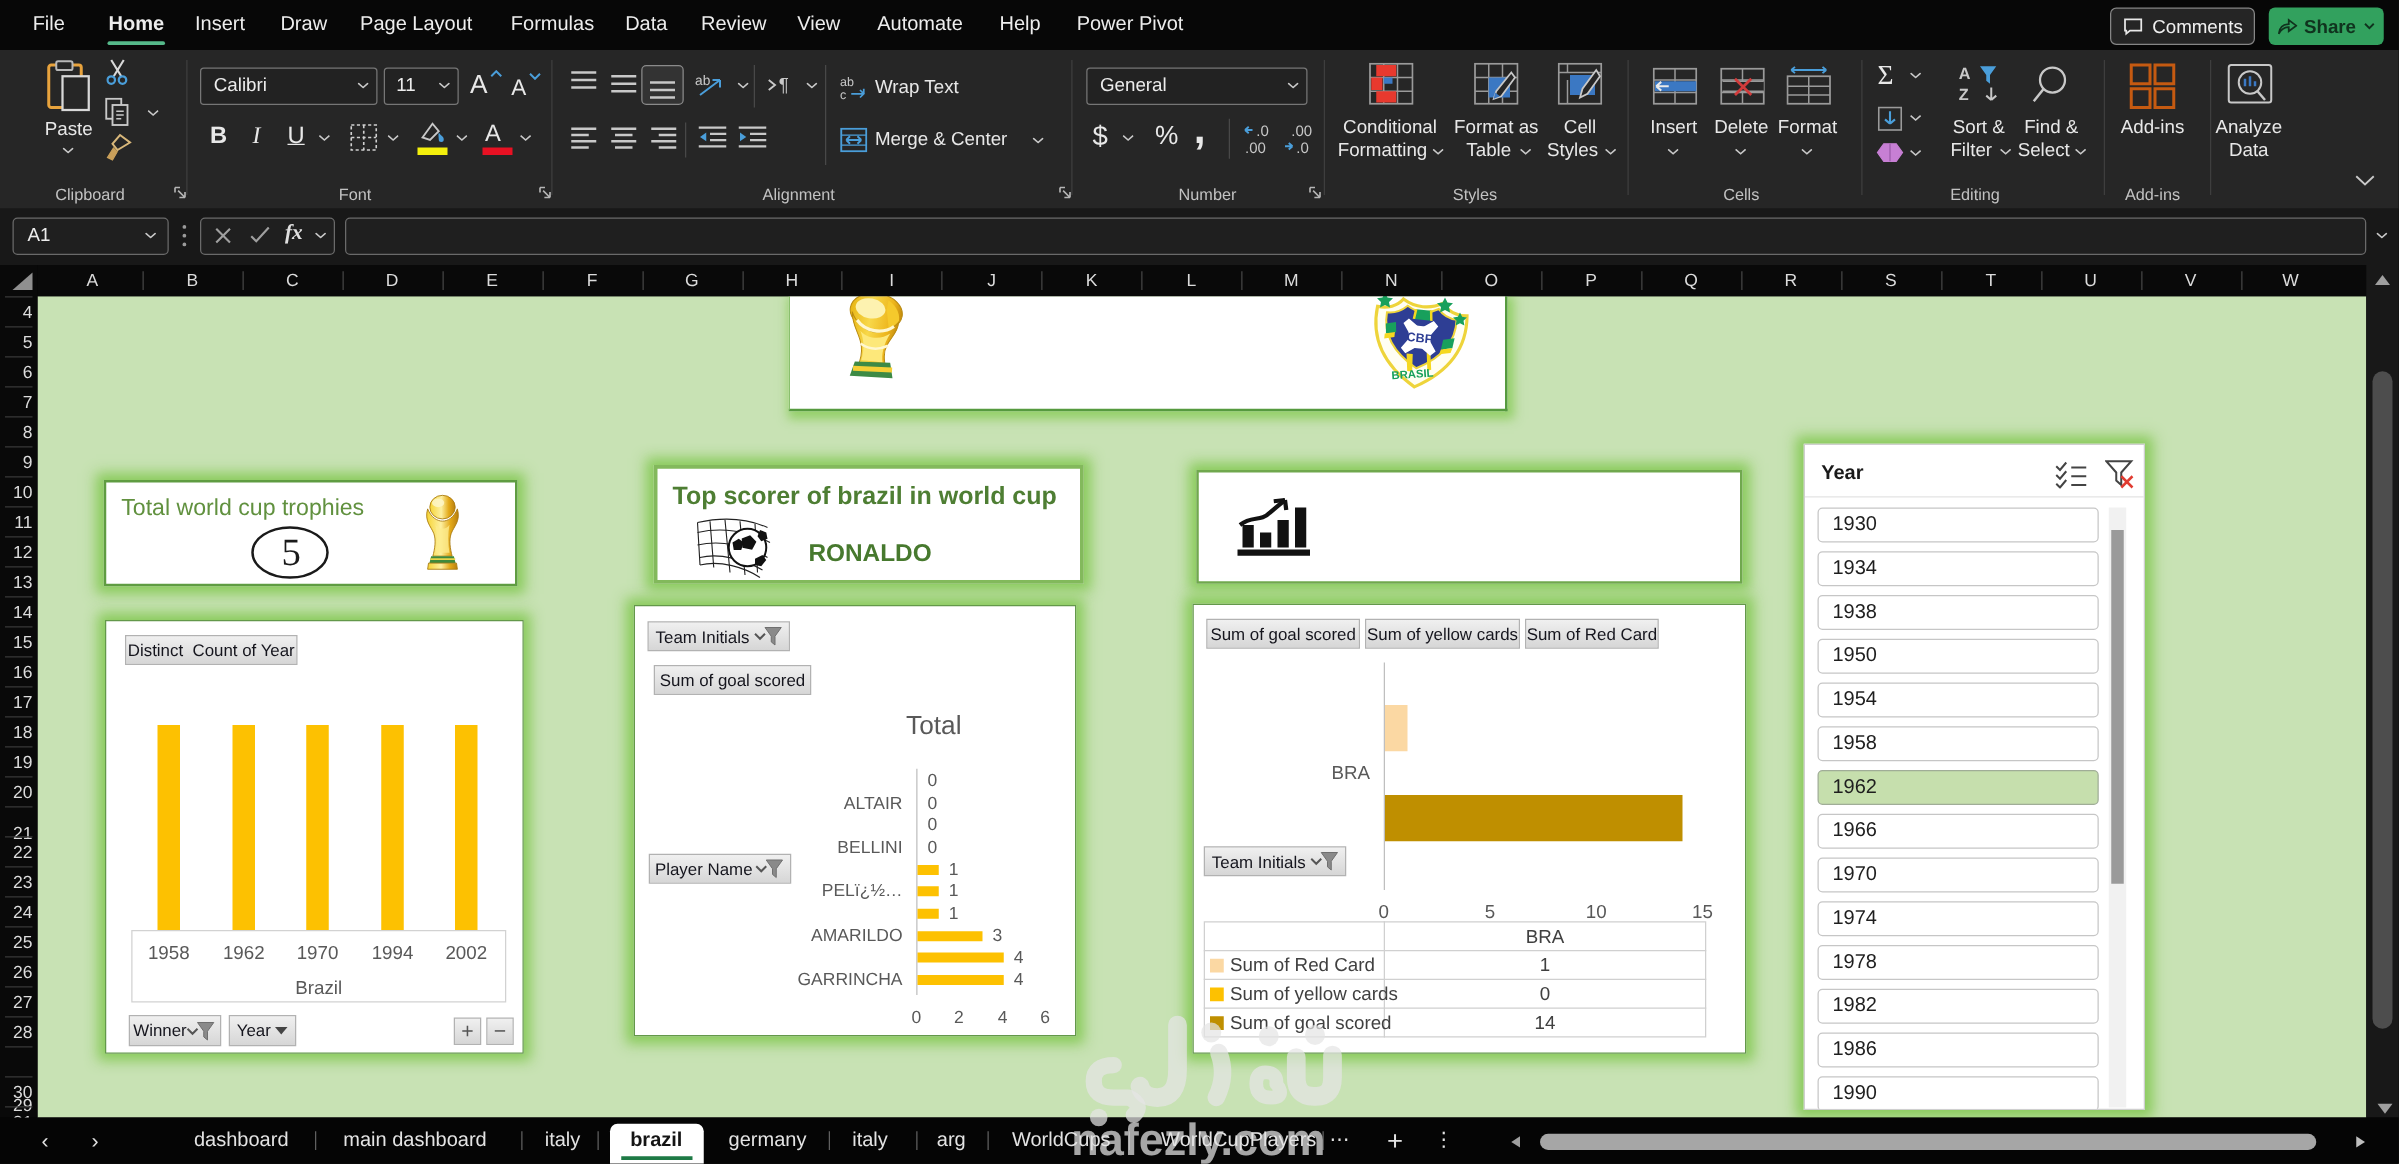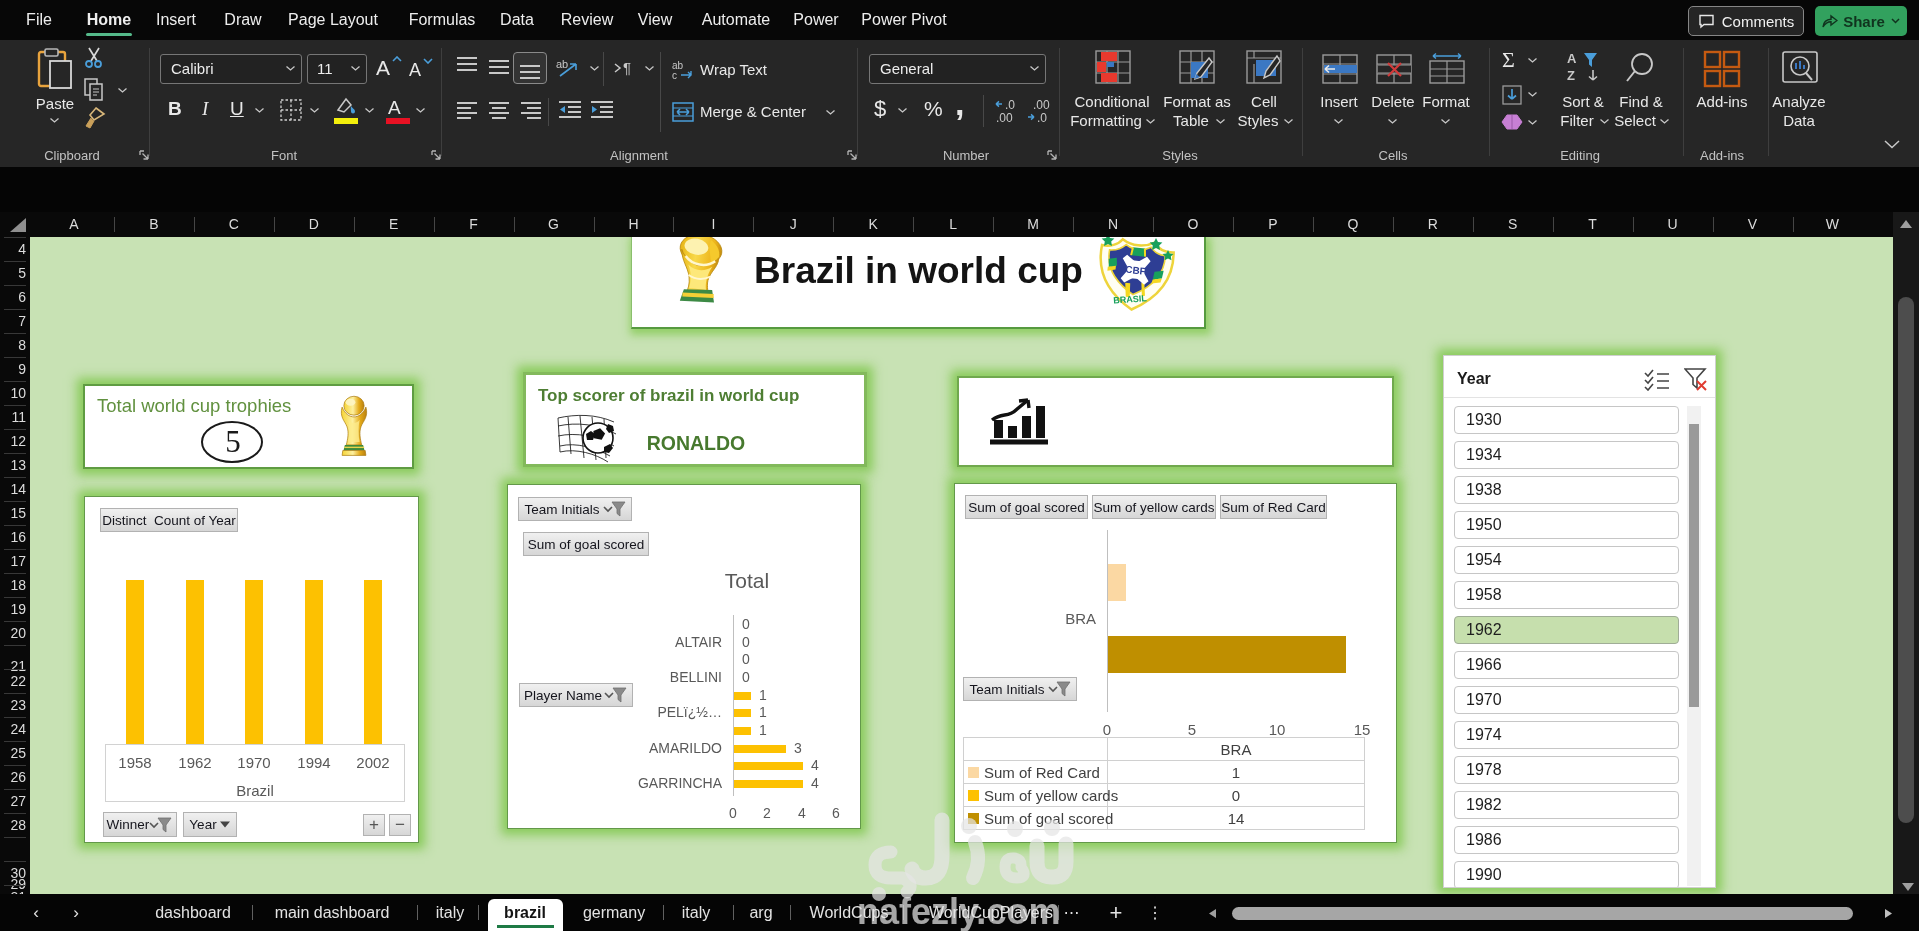--- a/index.html
+++ b/index.html
@@ -54,21 +54,21 @@
 <div class="mi" style="left:39px;transform:translateX(-50%);">File</div>
 <div class="mi" style="left:109px;transform:translateX(-50%);font-weight:700;">Home</div>
 <div class="mi" style="left:176px;transform:translateX(-50%);">Insert</div>
 <div class="mi" style="left:243px;transform:translateX(-50%);">Draw</div>
 <div class="mi" style="left:333px;transform:translateX(-50%);">Page Layout</div>
 <div class="mi" style="left:442px;transform:translateX(-50%);">Formulas</div>
 <div class="mi" style="left:517px;transform:translateX(-50%);">Data</div>
 <div class="mi" style="left:587px;transform:translateX(-50%);">Review</div>
 <div class="mi" style="left:655px;transform:translateX(-50%);">View</div>
 <div class="mi" style="left:736px;transform:translateX(-50%);">Automate</div>
-<div class="mi" style="left:816px;transform:translateX(-50%);">Power</div>
+<div class="mi" style="left:816px;transform:translateX(-50%);">Help</div>
 <div class="mi" style="left:904px;transform:translateX(-50%);">Power Pivot</div>
 <div class="ab" style="left:86px;top:33px;width:46px;height:3px;background:#55b98a;border-radius:2px;"></div>
 <div class="ab btnface" style="left:1688px;top:6px;width:116px;height:30px;border:1px solid #868686;border-radius:5px;background:#252525;color:#f0f0f0;font-size:15px;">
 <svg width="17" height="15" viewBox="0 0 17 15" style="margin-right:7px">
           <path d="M2 1.5 H15 V10.5 H6 L3 13 V10.5 H2 Z" fill="none" stroke="#e8e8e8" stroke-width="1.4"></path>
         </svg>Comments</div>
 <div class="ab btnface" style="left:1815px;top:6px;width:92px;height:30px;border-radius:5px;background:#32a15e;color:#10331e;font-size:15px;font-weight:700;">
 <svg width="16" height="14" viewBox="0 0 16 14" style="margin-right:5px">
           <path d="M1 13 C1.5 8 4 5.5 9 5.3 V2 L15 6.5 L9 11 V7.7 C5 7.7 3 9.5 1 13 Z" fill="none" stroke="#10331e" stroke-width="1.4"></path>
         </svg>Share
@@ -385,20 +385,44 @@
 <circle cx="19" cy="16" r="9" fill="none" stroke="#c8c8c8" stroke-width="1.6"></circle>
 <path d="M15 19 V13 M19 19 V11 M23 19 V15" stroke="#3b78c3" stroke-width="2"></path>
 <path d="M25 23 L31 30" stroke="#c8c8c8" stroke-width="2"></path>
 </svg>
 <div class="rtxtc" style="left:1799px;top:93px;">Analyze</div>
 <div class="rtxtc" style="left:1799px;top:112px;">Data</div>
 <svg class="ab" style="left:1884px;top:140px" width="16" height="9" viewBox="0 0 16 9">
         <path d="M1 1 L8 7.5 L15 1" stroke="#c8c8c8" stroke-width="1.5" fill="none"></path>
       </svg>
 </div>
+<div id="fbar" class="ab">
+<div class="fbox" style="left:10px;top:7px;width:125px;height:30px;color:#ececec;font-size:15px;line-height:28px;padding-left:11px;">A1</div>
+<svg class="chev" style="left:116px;top:19px" viewBox="0 0 9 5">
+        <path d="M0.5 0.5 L4.5 4 L8.5 0.5" stroke="#c8c8c8" stroke-width="1.3" fill="none"></path>
+      </svg>
+<div class="ab" style="left:146px;top:13px;width:3px;height:3px;background:#9a9a9a;border-radius:50%;"></div>
+<div class="ab" style="left:146px;top:20px;width:3px;height:3px;background:#9a9a9a;border-radius:50%;"></div>
+<div class="ab" style="left:146px;top:27px;width:3px;height:3px;background:#9a9a9a;border-radius:50%;"></div>
+<div class="fbox" style="left:160px;top:7px;width:108px;height:30px;"></div>
+<svg class="ab" style="left:172px;top:15px" width="13" height="13" viewBox="0 0 13 13">
+        <path d="M1 1 L12 12 M12 1 L1 12" stroke="#9f9f9f" stroke-width="1.7"></path>
+      </svg>
+<svg class="ab" style="left:200px;top:14px" width="16" height="14" viewBox="0 0 16 14">
+        <path d="M1 8 L5 12 L15 1" stroke="#9f9f9f" stroke-width="1.7" fill="none"></path>
+      </svg>
+<div class="ab" style="left:228px;top:9px;color:#e0e0e0;font-size:17px;font-style:italic;font-family:'Liberation Serif',serif;font-weight:700;">fx</div>
+<svg class="chev" style="left:252px;top:19px" viewBox="0 0 9 5">
+        <path d="M0.5 0.5 L4.5 4 L8.5 0.5" stroke="#c8c8c8" stroke-width="1.3" fill="none"></path>
+      </svg>
+<div class="fbox" style="left:276px;top:7px;width:1617px;height:30px;"></div>
+<svg class="chev" style="left:1901px;top:19px" viewBox="0 0 9 5">
+        <path d="M0.5 0.5 L4.5 4 L8.5 0.5" stroke="#c8c8c8" stroke-width="1.3" fill="none"></path>
+      </svg>
+</div>
 <div class="ab" style="left:0;top:237px;width:30px;height:1px;"></div>
 <div id="grid" class="ab"></div>
 <div class="card" style="left:631px;top:237px;width:575px;height:92px;box-shadow:2px 3px 8px 3px rgba(141,205,95,.9);border-right:2px solid #569a3f;border-bottom:2px solid #569a3f;border-left:1px solid #8abf6d;"></div>
 <svg class="ab" style="left:668px;top:237px" width="68" height="68" viewBox="0 0 68 68">
 <defs>
         <linearGradient id="gt1" x1="0" y1="0" x2="1" y2="0">
 <stop offset="0" stop-color="#e8b616"></stop>
           <stop offset=".4" stop-color="#f8d84a"></stop>
           <stop offset=".8" stop-color="#edb51c"></stop>
           <stop offset="1" stop-color="#c58d0e"></stop>
@@ -409,21 +433,20 @@
 <ellipse cx="25" cy="11" rx="12" ry="8" fill="#fdf2b0"></ellipse>
 <path d="M38 2 C46 6 50 12 49 20 L42 24 L38 10 Z" fill="#f5c92c"></path>
 <path d="M11 16 C13 28 20 32 23 42 C25 49 24 54 23 58 L45 56 C43 50 41 44 43 38 C45 31 50 26 49 18 C44 26 36 29 30 29 C24 29 15 24 11 16 Z" fill="url(#gt1)" stroke="#b98a10" stroke-width="0.8"></path>
 <path d="M20 30 C28 36 38 34 44 28 C40 38 40 46 42 52 L25 53 C26 44 24 36 20 30 Z" fill="#fde87a"></path>
 <path d="M16 22 C24 30 38 30 46 22" stroke="#fff7cf" stroke-width="2.5" fill="none"></path>
 <path d="M22 40 C30 44 38 42 44 38" stroke="#fff7cf" stroke-width="2" fill="none"></path>
 <path d="M20 55 L48 51 L52 63 L18 67 Z" fill="#3d8a45"></path>
 <path d="M19.5 60.5 L50.5 56.5" stroke="#f5cf35" stroke-width="4"></path>
 </g>
     </svg>
-<div class="ab" style="left:631px;top:250px;width:575px;height:46px;text-align:center;font-size:37px;font-weight:700;color:#141414;">Brazil in world cup</div>
 <svg class="ab" style="left:1090px;top:236px" width="96" height="83" viewBox="0 0 96 83">
 <g transform="rotate(6 48 40)">
 <path d="M29 5 C39 11 51 11 61 5 C65 11 73 14 81 13 C83 33 77 56 45 74 C13 56 7 33 9 13 C17 14 25 11 29 5 Z" fill="#fffef2" stroke="#eed43b" stroke-width="2.5"></path>
 <path d="M33 10 C41 15 50 15 58 10 C61 14 67 17 73 17 C74 31 69 46 45 59 C21 46 16 31 17 17 C23 17 29 14 33 10 Z" fill="#2e3e94" stroke="#eed43b" stroke-width="1.6"></path>
 <path d="M40 12 L52 12 L53 20 L39 20 Z" fill="#18a05c"></path>
 <path d="M39 12 L41 12 L40 20 L38 20 Z M51 12 L53 12 L54 20 L52 20 Z" fill="#f5d820"></path>
 <path d="M17 26 L25 24 L26 32 L18 34 Z" fill="#18a05c"></path>
 <path d="M64 34 L73 32 L72 40 L63 42 Z" fill="#18a05c"></path>
 <path d="M17 34 L25 32 L25 36 L17 38 Z M63 42 L72 40 L71 44 L62 46 Z" fill="#f5d820"></path>
 <path d="M36 48 L38 62 L42 62 L41 48 Z M52 46 L54 60 L57 59 L55 46 Z" fill="#f5d820"></path>
@@ -455,21 +478,21 @@
       </defs>
 <ellipse cx="30" cy="14" rx="14.5" ry="13.5" fill="url(#gt2)" stroke="#a97a10" stroke-width="1"></ellipse>
 <ellipse cx="25" cy="9" rx="7" ry="5" fill="#fdf6c9" opacity="0.85"></ellipse>
 <path d="M13 16 C9 30 17 36 20 44 C23 52 21 62 19 70 L41 70 C39 62 37 52 40 44 C43 36 51 30 47 16 C43 26 36 30 30 30 C24 30 17 26 13 16 Z" fill="url(#gt2)" stroke="#a97a10" stroke-width="1"></path>
 <path d="M22 34 C26 40 34 40 38 34 C36 44 36 56 38 66 L22 66 C24 56 24 44 22 34 Z" fill="#fdeb8c" opacity="0.8"></path>
 <path d="M17 70 L43 70 L45 78 L15 78 Z" fill="#3f8a3c"></path>
 <path d="M16 73.5 L44.5 73.5" stroke="#e8d44a" stroke-width="2"></path>
 <path d="M14 78 L46 78 L47 85 L13 85 Z" fill="url(#gt2)" stroke="#a97a10" stroke-width="1"></path>
 </svg>
 <div class="card glow" style="left:523px;top:372px;width:344px;height:95px;border:3px solid #83b95c;"></div>
-<div class="ab" style="left:538px;top:386px;font-size:17px;font-weight:700;color:#4e7e33;">Top scorer of brazil in world cup</div>
+<div class="ab" style="left:538px;top:386px;font-size:20px;font-weight:700;color:#4e7e33;">Top scorer of brazil in world cup</div>
 <svg class="ab" style="left:556px;top:412px" width="66" height="52" viewBox="0 0 66 52">
 <g stroke="#222" stroke-width="0.9" fill="none">
 <path d="M2 6 C20 2 40 2 58 10"></path>
         <path d="M2 14 C20 10 42 12 60 22"></path>
         <path d="M2 24 C20 20 42 24 58 34"></path>
         <path d="M4 34 C20 30 40 36 54 44"></path>
 <path d="M2 6 L4 40 M12 5 L15 42 M24 4 L28 46 M36 5 L40 48 M48 7 L50 46"></path>
 <path d="M4 40 C20 36 40 42 52 50"></path>
       </g>
 <circle cx="42" cy="26" r="15" fill="#fff" stroke="#111" stroke-width="1.6"></circle>

